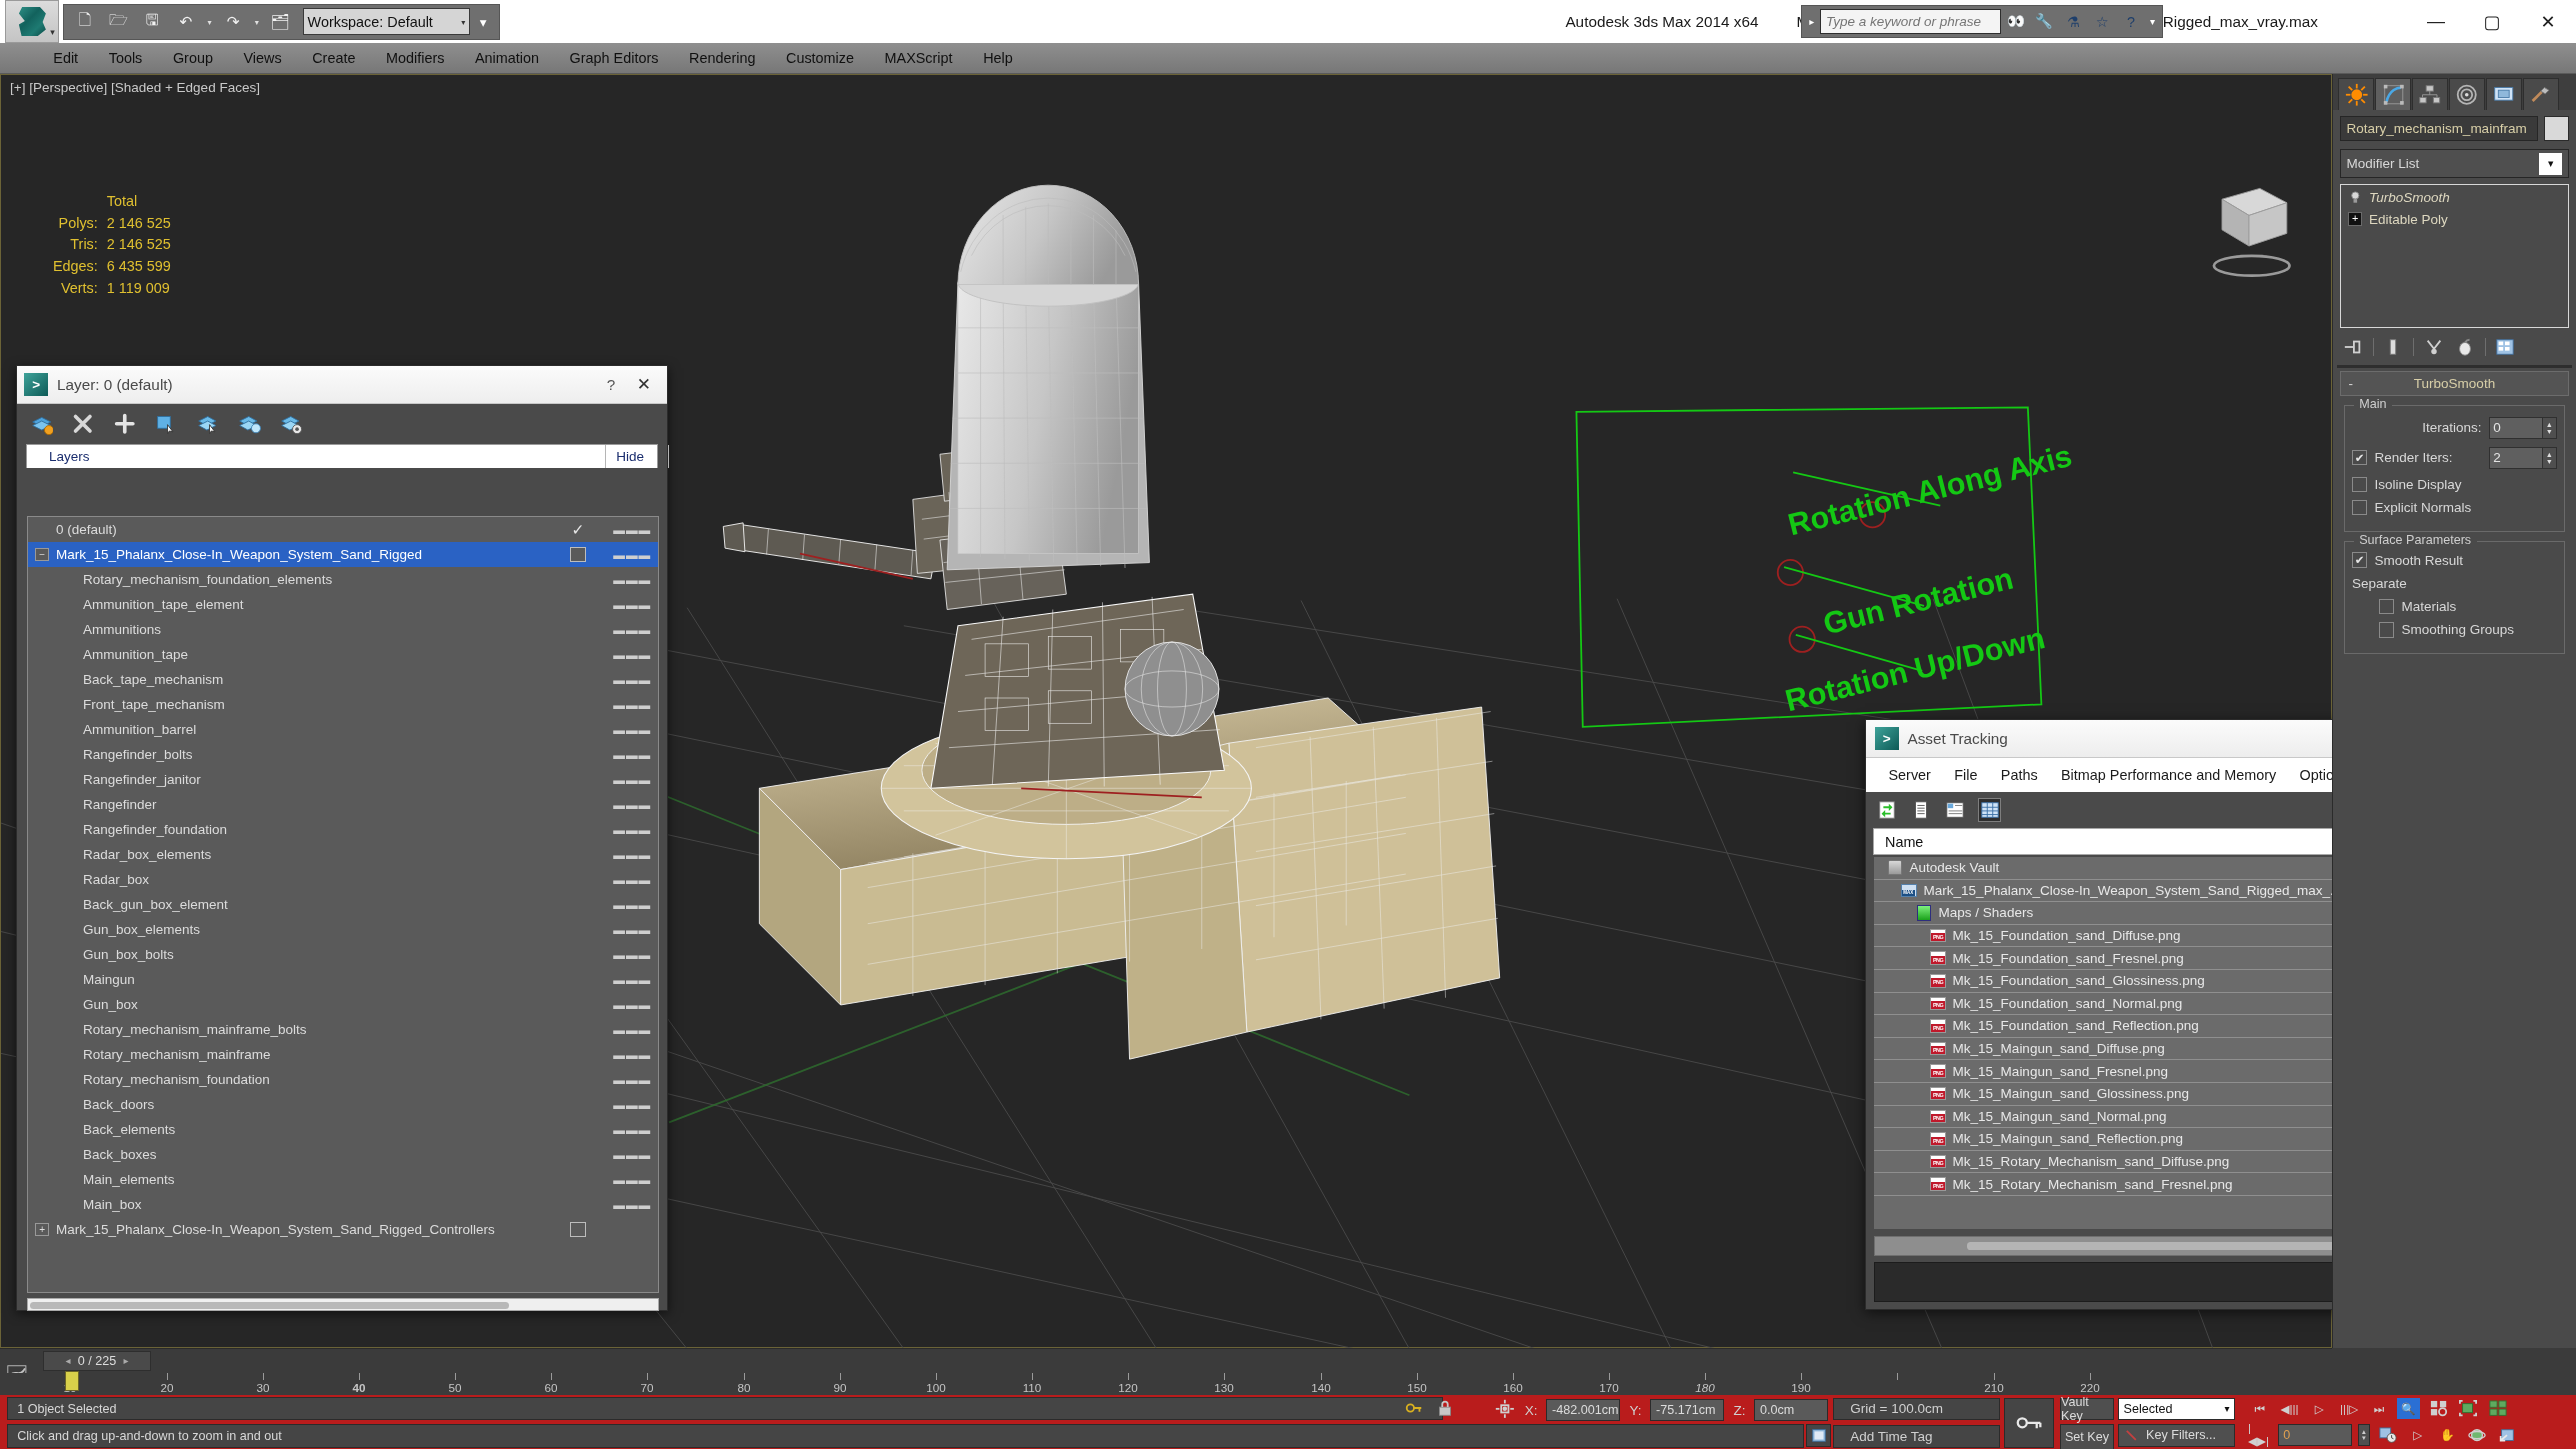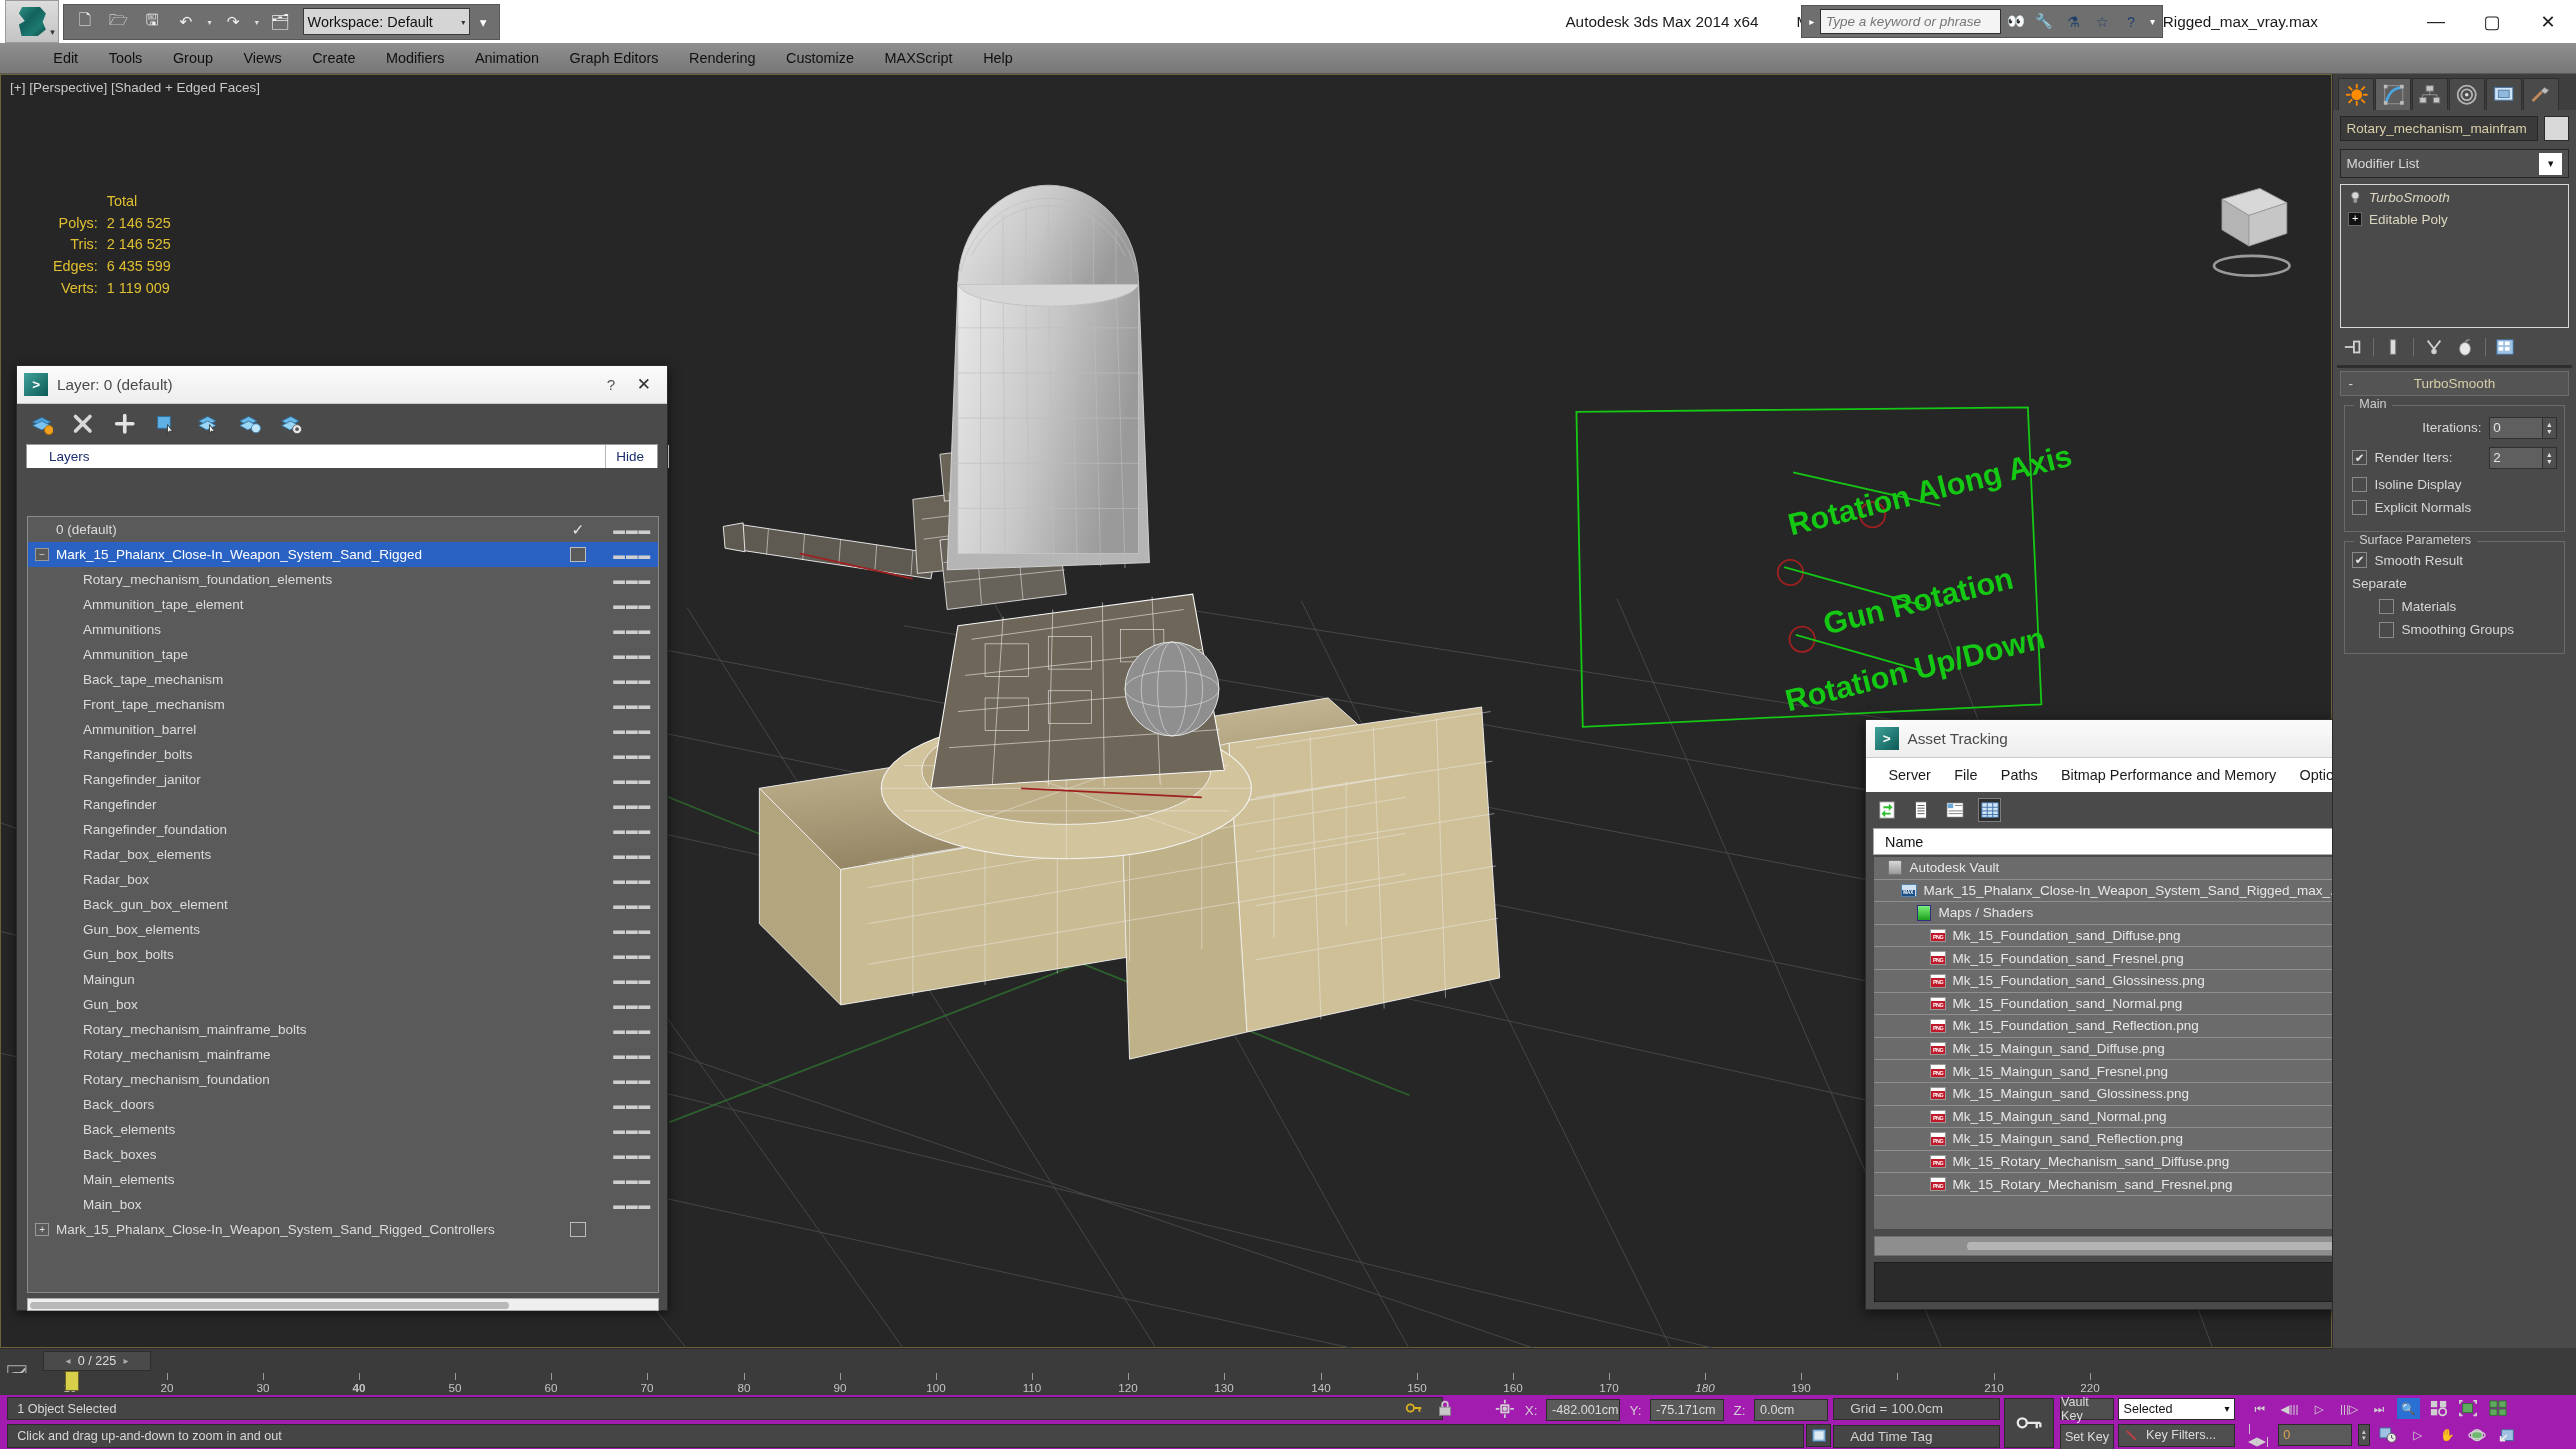--- a/index.html
+++ b/index.html
@@ -256,21 +256,21 @@
   .tb-frame{
     position:absolute;left:43px;top:1.8px;width:108px;height:20px;background:#4a4a4a;border:0.9px solid #2e2e2e;
     color:#ddd;font-size:12.6px;display:flex;align-items:center;justify-content:center;gap:7.2px;
   }
   .tb-frame .arr{color:#aaa;font-size:10px;}
   .ruler{position:absolute;left:0;top:23.5px;width:2332px;height:23.5px;background:#3b3b3b;}
   .ruler .tick{position:absolute;top:0;width:0.9px;height:7.2px;background:#9a9a9a;}
   .ruler .num{position:absolute;top:8.1px;font-size:11.7px;color:#c4c4c4;transform:translateX(-50%);}
   .slider-handle{position:absolute;left:65px;top:21.7px;width:14.4px;height:20px;background:#d8d04a;border:0.9px solid #6a6428;}
   
-  .statusbar{position:absolute;left:0;top:1395px;width:2576px;height:54px;background:#a21caf;}
+  .statusbar{position:absolute;left:0;top:1395px;width:2576px;height:54px;background:#b91c1c;}
   .sb-msg{
     position:absolute;left:7.2px;top:1.8px;width:1436px;height:23.5px;background:#454545;border:0.9px solid #2b2b2b;
     color:#d8d8d8;font-size:12.6px;display:flex;align-items:center;padding-left:9px;
   }
   .sb-msg2{
     position:absolute;left:7.2px;top:29px;width:1797px;height:23.5px;background:#454545;border:0.9px solid #2b2b2b;
     color:#d8d8d8;font-size:12.6px;display:flex;align-items:center;padding-left:9px;
   }
   .sb-lockpad{position:absolute;left:1404px;top:2.7px;display:flex;gap:10.8px;align-items:center;}
   .coords{position:absolute;left:1494px;top:2.7px;display:flex;align-items:center;gap:9px;}

